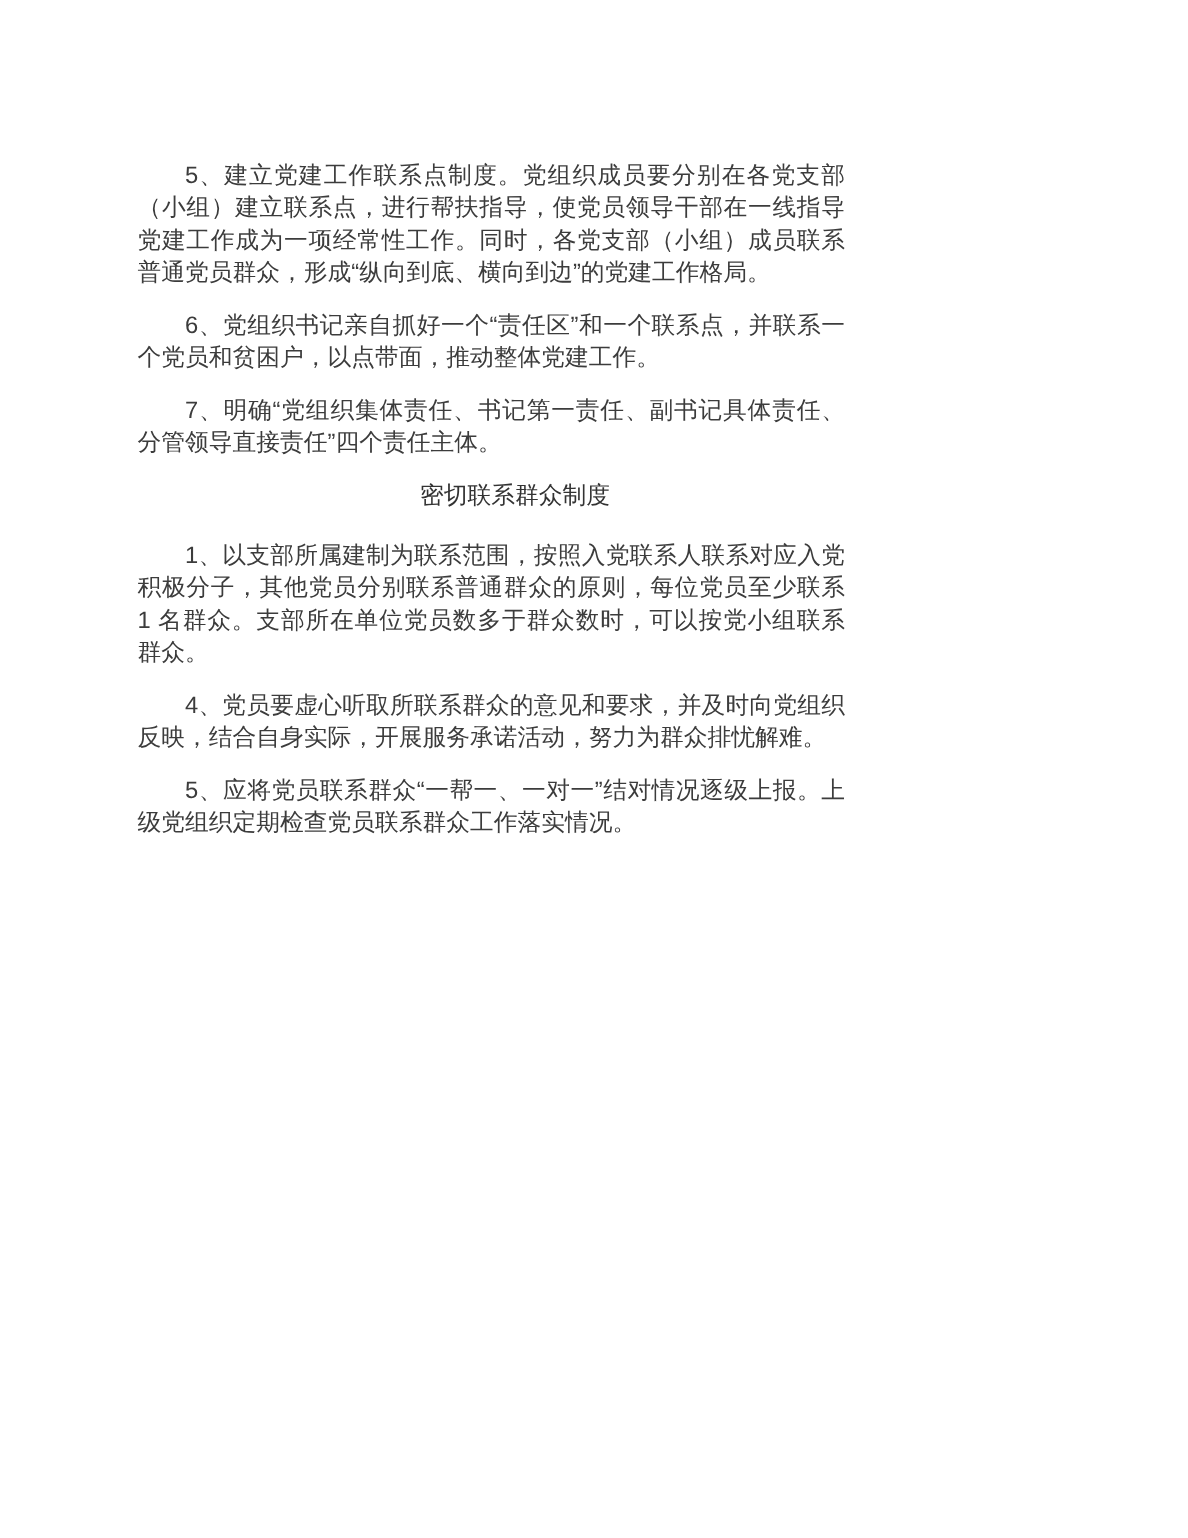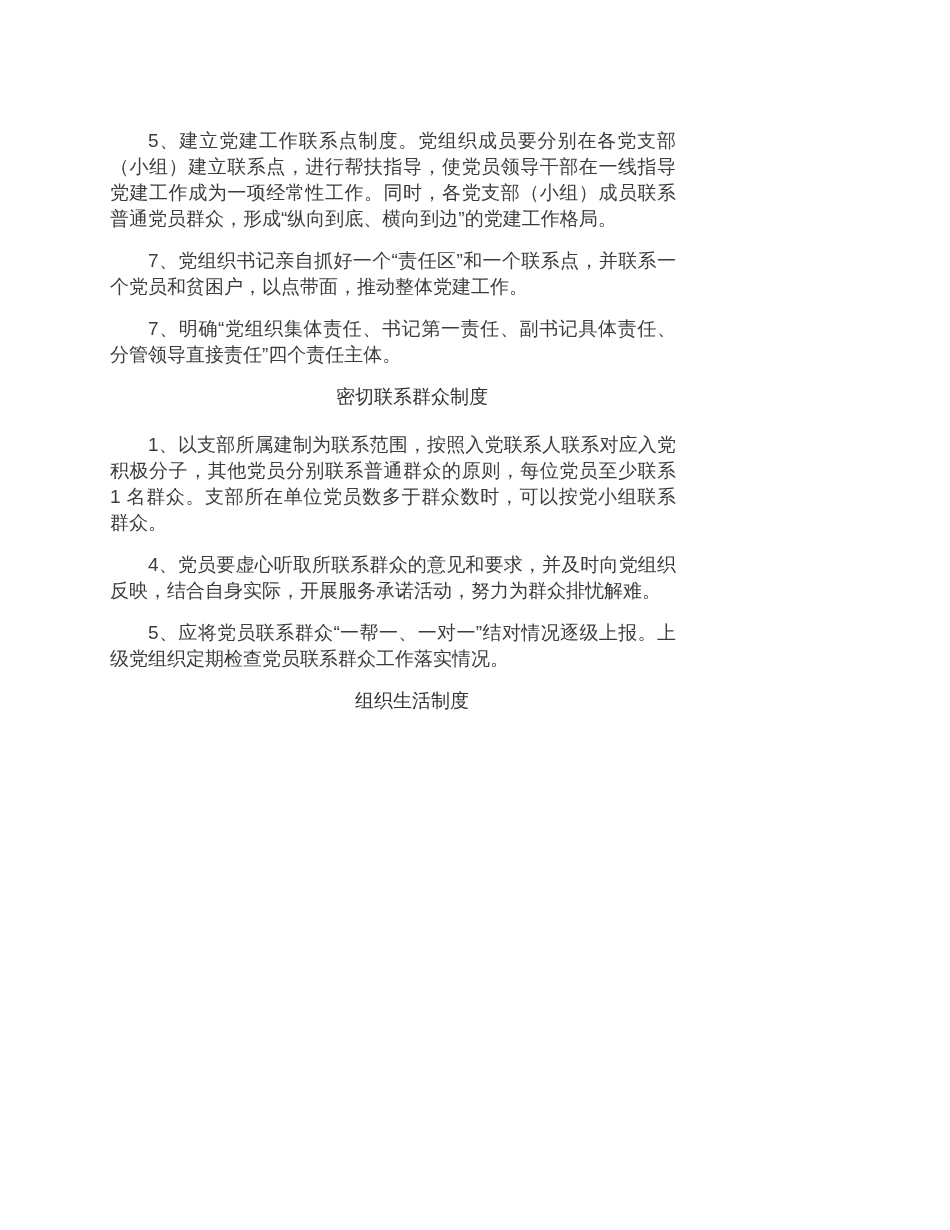--- a/index.html
+++ b/index.html
@@ -38,20 +38,19 @@
     color: #333333;
     text-align: center;
     text-indent: 2em;
   }
 </style>
 </head>
 <body>
 
 <div class="doc-page">
   <p class="para">5、建立党建工作联系点制度。党组织成员要分别在各党支部（小组）建立联系点，进行帮扶指导，使党员领导干部在一线指导党建工作成为一项经常性工作。同时，各党支部（小组）成员联系普通党员群众，形成“纵向到底、横向到边”的党建工作格局。</p>
-  <p class="para">7、党组织书记亲自抓好一个“责任区”和一个联系点，并联系一个党员和贫困户，以点带面，推动整体党建工作。</p>
+  <p class="para">6、党组织书记亲自抓好一个“责任区”和一个联系点，并联系一个党员和贫困户，以点带面，推动整体党建工作。</p>
   <p class="para">7、明确“党组织集体责任、书记第一责任、副书记具体责任、分管领导直接责任”四个责任主体。</p>
   <h2 class="section-heading">密切联系群众制度</h2>
   <p class="para">1、以支部所属建制为联系范围，按照入党联系人联系对应入党积极分子，其他党员分别联系普通群众的原则，每位党员至少联系 1 名群众。支部所在单位党员数多于群众数时，可以按党小组联系群众。</p>
   <p class="para">4、党员要虚心听取所联系群众的意见和要求，并及时向党组织反映，结合自身实际，开展服务承诺活动，努力为群众排忧解难。</p>
   <p class="para">5、应将党员联系群众“一帮一、一对一”结对情况逐级上报。上级党组织定期检查党员联系群众工作落实情况。</p>
-  <h2 class="section-heading">组织生活制度</h2>
 </div>
 
 </body></html>

